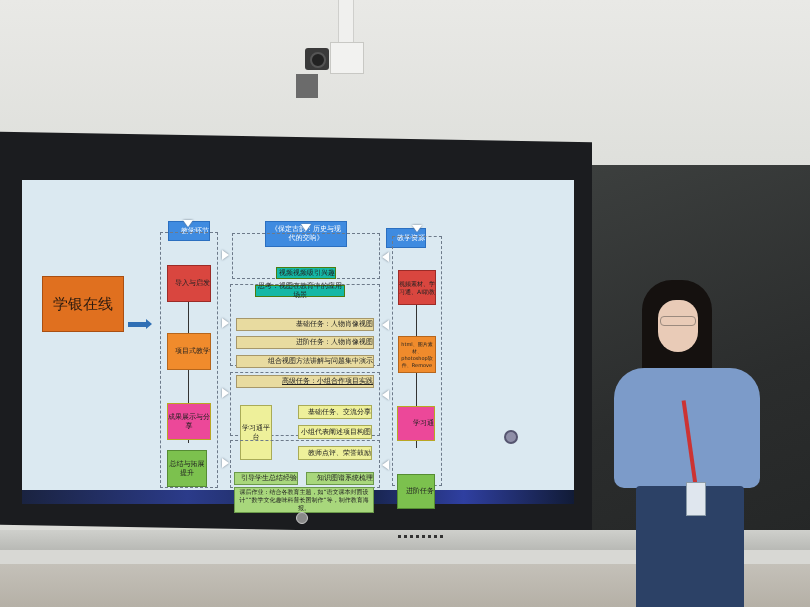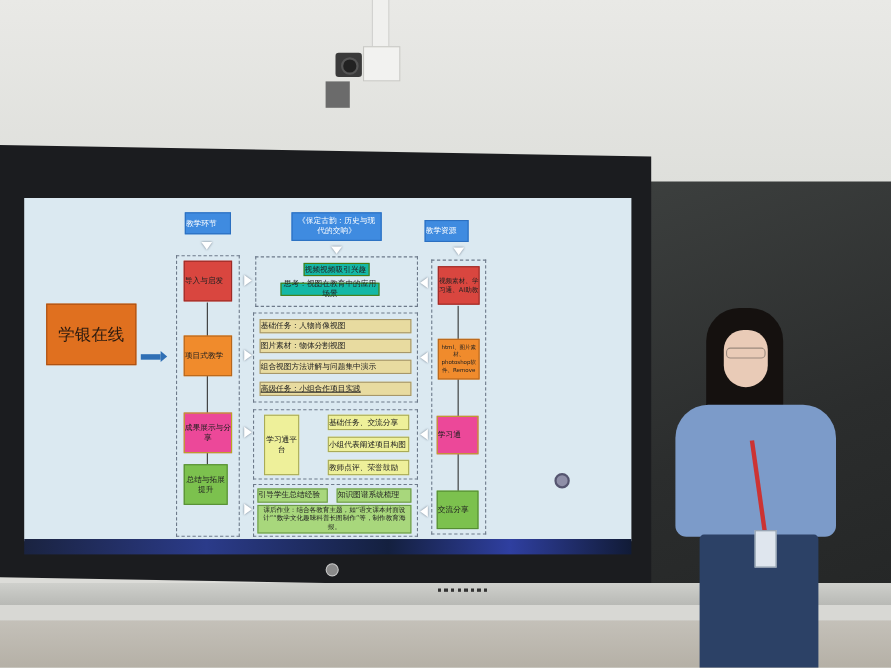--- a/index.html
+++ b/index.html
@@ -13,21 +13,21 @@
   .chalkboard{position:absolute;left:588px;top:165px;width:222px;height:370px;background:linear-gradient(160deg,#3c3f3e 0%,#2b2d2d 60%,#252727 100%);}
   .bezel{position:absolute;left:0;top:137px;width:592px;height:393px;background:#1b1c1f;transform:skewY(1deg);}
   .screen{position:absolute;left:22px;top:180px;width:552px;height:312px;background:#dbe9f1;}
   .screen-bottom-bar{position:absolute;left:22px;top:490px;width:552px;height:14px;background:linear-gradient(90deg,#1a2340,#2b3b8a 30%,#14203f 60%,#2f3fa0 80%,#111b36);}
   .power-btn{position:absolute;left:296px;top:512px;width:10px;height:10px;border-radius:50%;background:#8a8a8a;border:1px solid #c8c8c8;}
   .tray{position:absolute;left:0;top:530px;width:810px;height:20px;background:linear-gradient(180deg,#cfd0cc,#b8b9b5);}
   .tray-dots{position:absolute;left:398px;top:535px;width:48px;height:3px;background:repeating-linear-gradient(90deg,#333 0 3px,transparent 3px 6px);}
   .lower-wall{position:absolute;left:0;top:550px;width:810px;height:57px;background:linear-gradient(180deg,#c9c6bf,#b5b0a6);}
   .lower-wall::before{content:"";position:absolute;left:0;top:0;width:100%;height:14px;background:#d8d8d4;}
 
-  .box{position:absolute;display:flex;align-items:center;justify-content:flex-start;text-align:center;font-size:7px;line-height:9px;color:#222;box-sizing:border-box;}
+  .box{position:absolute;display:flex;align-items:center;justify-content:flex-end;text-align:center;font-size:7px;line-height:9px;color:#222;box-sizing:border-box;margin-top:28px;}
   .hdr{background:#3f8be0;color:#fff;border:1px solid #2b6fc0;font-size:7px;}
   .dashed{position:absolute;border:1px dashed #6d7a8a;box-sizing:border-box;}
   .red{background:#d9463f;border:1px solid #9c2b27;}
   .orange{background:#f08b2c;border:1px solid #b6661c;}
   .yellow{background:#ec4899;border:1px solid #b9a622;}
   .green{background:#7cc14e;border:1px solid #558c33;}
   .pink{background:#14b8a6;border:1px solid #4d7c0f;}
   .tan{background:#e8dba0;border:1px solid #a6976a;}
   .lightyellow{background:#eef09a;border:1px solid #a9ab57;}
   .lightgreen{background:#a8d77c;border:1px solid #6b9a4a;}
@@ -110,21 +110,21 @@
   </div>
 <div class="box pink" style="left:255px;top:257px;width:90px;height:12px;">
     <span>思考：视图在教育中的应用场景</span>
   </div>
 
 <div class="dashed" style="left:230px;top:284px;width:150px;height:82px;"></div>
 <div class="box tan" style="left:236px;top:290px;width:138px;height:13px;">
     <span>基础任务：人物肖像视图</span>
   </div>
 <div class="box tan" style="left:236px;top:308px;width:138px;height:13px;">
-    <span>图片素材：物体分割视图</span>
+    <span>进阶任务：人物肖像视图</span>
   </div>
 <div class="box tan" style="left:236px;top:327px;width:138px;height:13px;">
     <span>组合视图方法讲解与问题集中演示</span>
   </div>
 <div class="box tan" style="left:236px;top:347px;width:138px;height:13px;text-decoration:underline;">
     <span>高级任务：小组合作项目实践</span>
   </div>
 
 <div class="dashed" style="left:230px;top:372px;width:150px;height:64px;"></div>
 <div class="box lightyellow" style="left:240px;top:377px;width:32px;height:55px;">
@@ -161,21 +161,21 @@
 <div class="box red" style="left:398px;top:242px;width:38px;height:35px;font-size:6px;line-height:8px;">
     <span>视频素材、学习通、AI助教</span>
   </div>
 <div class="box orange" style="left:398px;top:308px;width:38px;height:37px;font-size:5px;line-height:7px;">
     <span>html、图片素材、photoshop软件、Remove</span>
   </div>
 <div class="box yellow" style="left:397px;top:378px;width:38px;height:35px;">
     <span>学习通</span>
   </div>
 <div class="box green" style="left:397px;top:446px;width:38px;height:35px;">
-    <span>交流分享</span>
+    <span>进阶任务</span>
   </div>
 
 <div class="cursor-dot"></div>
 
 <div class="power-btn"></div>
 <div class="tray"></div>
 <div class="tray-dots"></div>
 <div class="lower-wall"></div>
 
 <div class="presenter">

